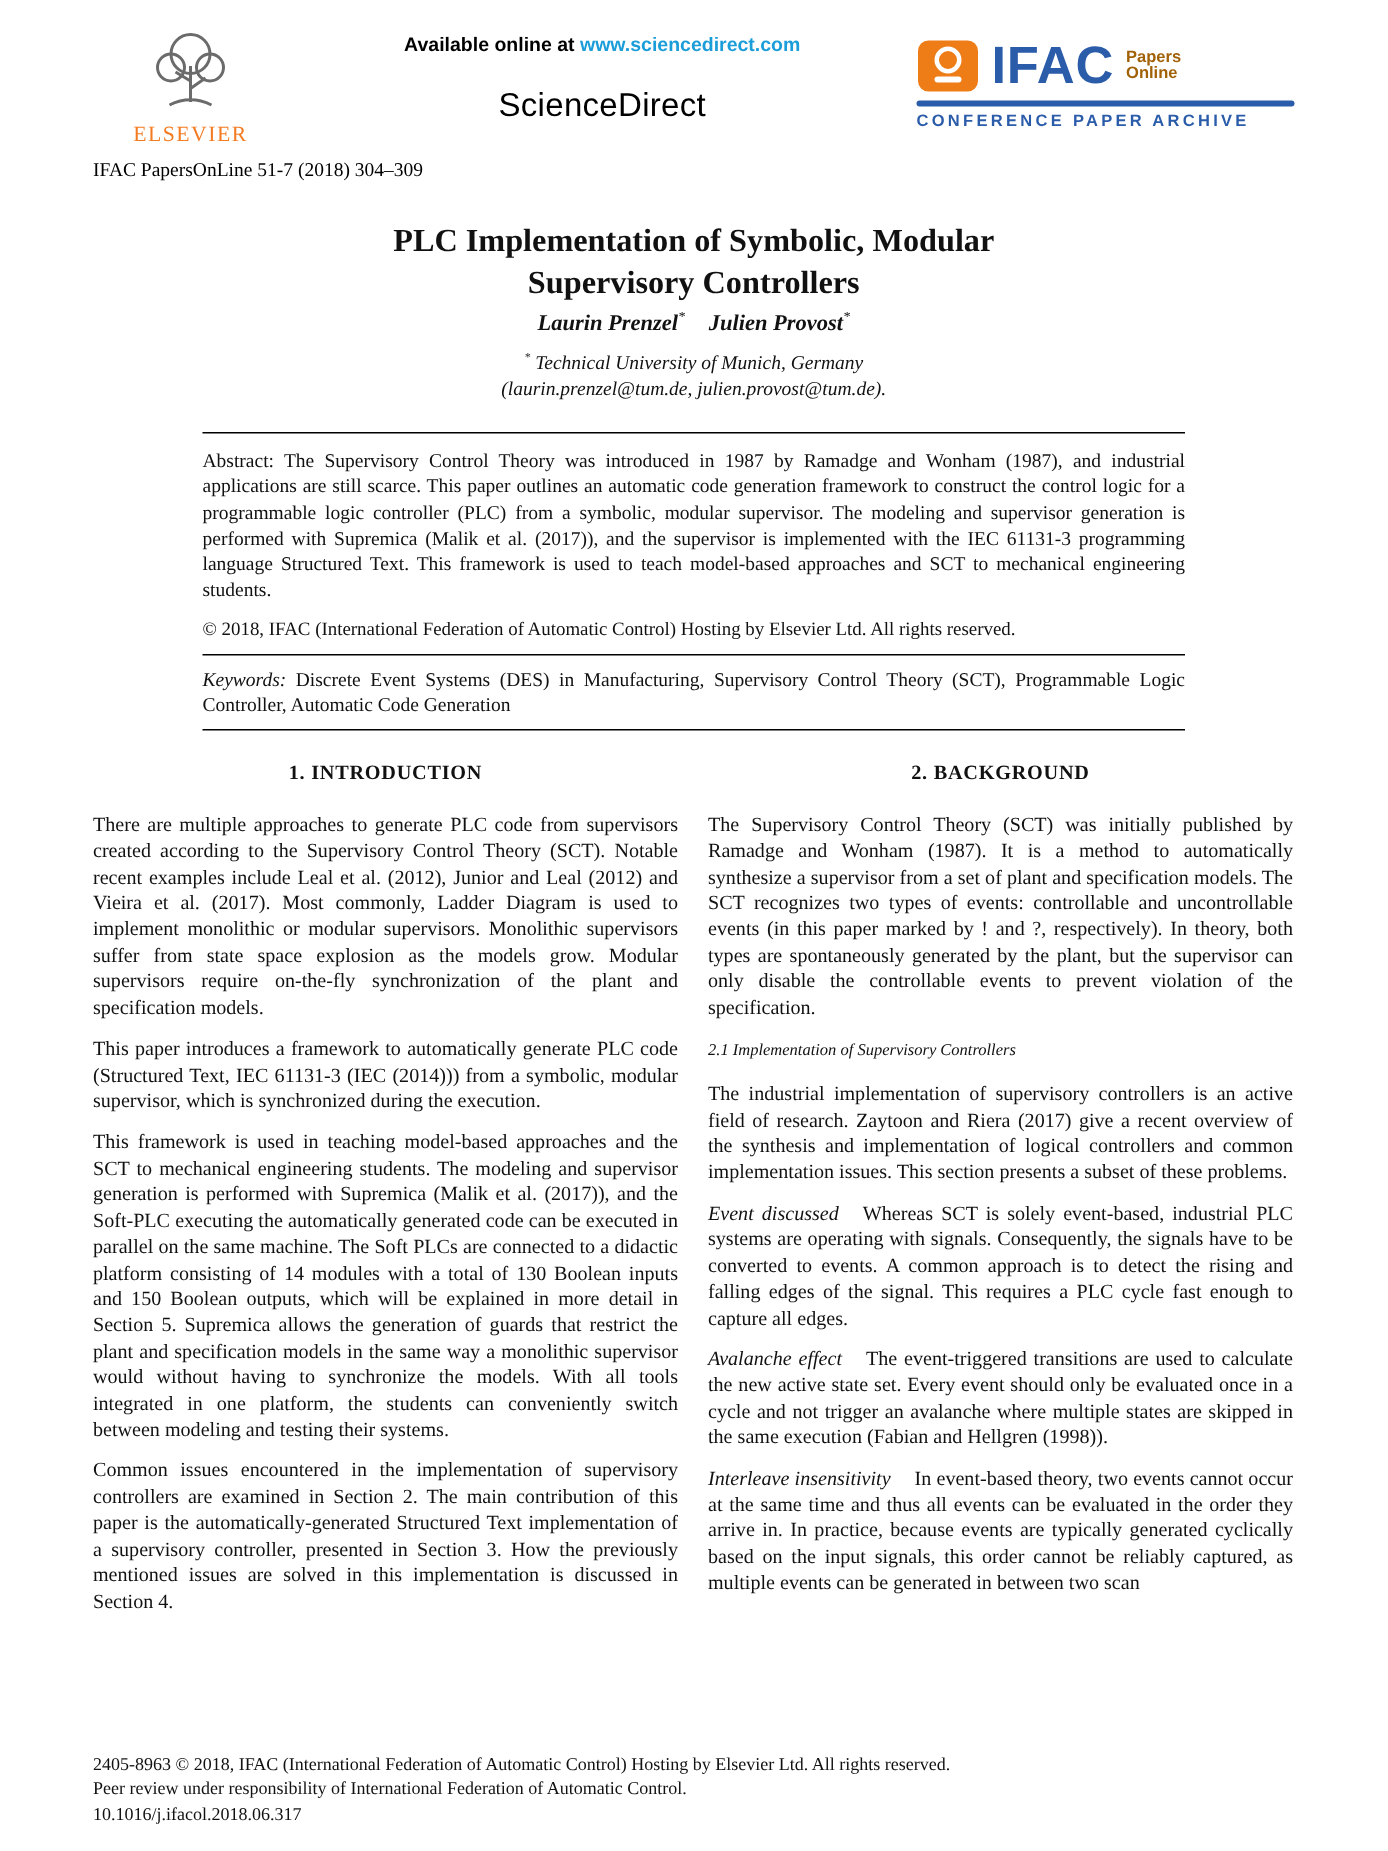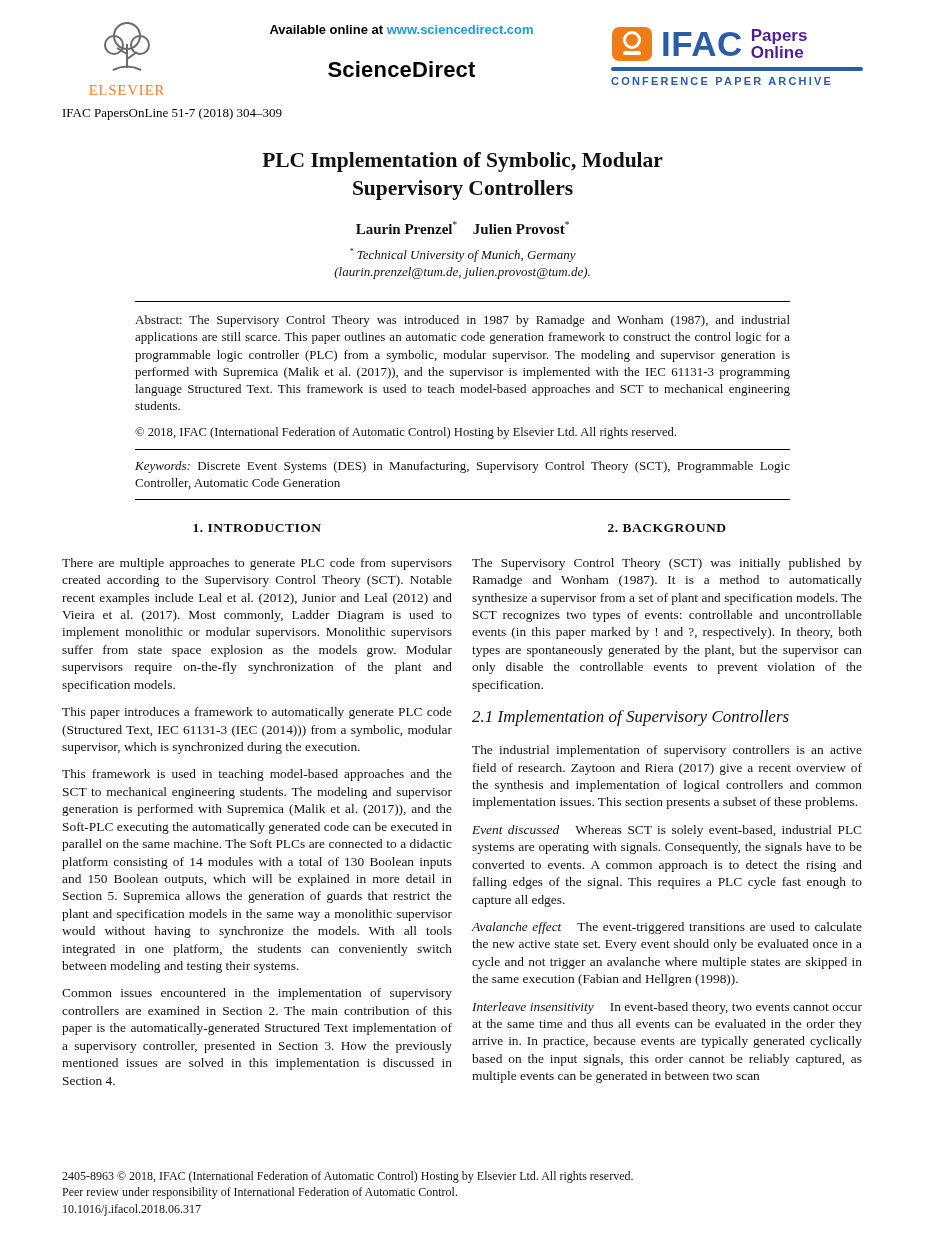--- a/index.html
+++ b/index.html
@@ -11,56 +11,56 @@
   }
 
   
   .header { display: flex; align-items: flex-start; }
   .elsevier { width: 130px; display: flex; flex-direction: column; align-items: center; }
   .elsevier-label { color: #f37b21; font-size: 14.5px; letter-spacing: 1px; margin-top: 2px; }
 
   .head-center { flex: 1; text-align: center; padding-top: 6px; }
   .available { font-family: "Liberation Sans", sans-serif; font-size: 13px; font-weight: 600; color: #000; }
   .sd-link { color: #1b9dd9; text-decoration: none; font-weight: 600; }
-  .sd-logo { margin-top: 20px; font-family: "Liberation Sans", sans-serif; font-weight: bold; font-size: 22px; color: #000; letter-spacing: 0.2px; }
+  .sd-logo { margin-top: 20px; font-family: "Liberation Sans", sans-serif; font-weight: normal; font-size: 22px; color: #000; letter-spacing: 0.2px; }
 
   .ifac { width: 252px; padding-top: 8px; }
   .ifac-row { display: flex; align-items: center; }
   .ifac-name { color: #2a5caa; font-weight: bold; font-size: 35px; font-family: "Liberation Sans", sans-serif; margin-left: 8px; letter-spacing: 0.5px; }
-  .ifac-po { margin-left: 8px; font-family: "Liberation Sans", sans-serif; color: #4c1d95; font-weight: bold; font-size: 17px; line-height: 1.03; text-align: left; }
+  .ifac-po { margin-left: 8px; font-family: "Liberation Sans", sans-serif; color: #a16207; font-weight: bold; font-size: 11px; line-height: 1.03; text-align: left; }
   .po-line { display: block; }
   .ifac-bar { height: 4px; background: #2a5caa; margin-top: 3px; border-radius: 2px; }
   .ifac-archive { color: #2a5caa; font-family: "Liberation Sans", sans-serif; font-weight: bold; font-size: 11px; letter-spacing: 2.2px; margin-top: 4px; white-space: nowrap; }
 
   .journal-ref { font-size: 13px; margin-top: 6px; color: #000; }
 
   
   .title-block { text-align: center; margin-top: 26px; }
   .title { font-size: 21.5px; font-weight: bold; line-height: 1.3; }
   .t-line { display: block; }
-  .authors { margin-top: 17px; font-weight: bold; font-size: 15px; }
+  .authors { margin-top: 4px; font-weight: bold; font-size: 15px; font-style: italic; }
   .mark { font-size: 62%; vertical-align: super; font-weight: normal; }
   .author-2 { margin-left: 12px; }
   .affiliation { margin-top: 8px; font-style: italic; font-size: 13px; line-height: 1.35; }
 
   
   .abstract-wrap { width: 655px; margin: 20px auto 0 auto; }
   .rule { border: none; border-top: 1px solid #000; height: 0; }
   .abstract { text-align: justify; font-size: 13px; line-height: 1.33; margin-top: 9px; }
   .abs-label { font-weight: normal; }
   .copyright { font-size: 12.6px; margin-top: 10px; margin-bottom: 9px; }
   .keywords { text-align: justify; font-size: 13px; line-height: 1.35; margin: 7px 0 7px 0; }
   .kw-label { font-style: italic; }
 
   
   .columns { display: flex; gap: 20px; margin-top: 16px; }
   .col { width: 390px; }
   .sec-head { font-size: 13.5px; font-weight: bold; text-align: center; margin: 4px 0 18px 0; letter-spacing: 0.5px; }
   .body-p { text-align: justify; font-size: 13.4px; line-height: 1.3; margin-bottom: 10px; }
-  .subsec { font-size: 17px; font-weight: normal; font-style: italic; margin: 14px 0 14px 0; }
+  .subsec { font-size: 11px; font-weight: normal; font-style: italic; margin: 14px 0 14px 0; }
   .runin-label { font-style: italic; margin-right: 16px; }
 
   
   .footer { position: absolute; left: 62px; right: 62px; bottom: 16px; font-size: 12px; line-height: 1.4; }
 </style>
 </head>
 <body>
 
 <div class="page">
 

